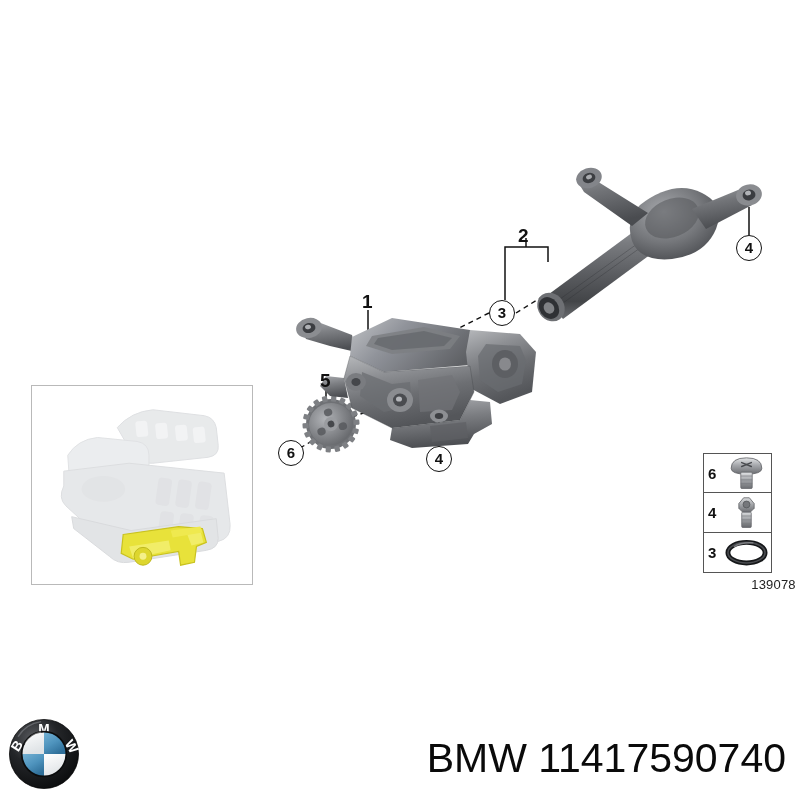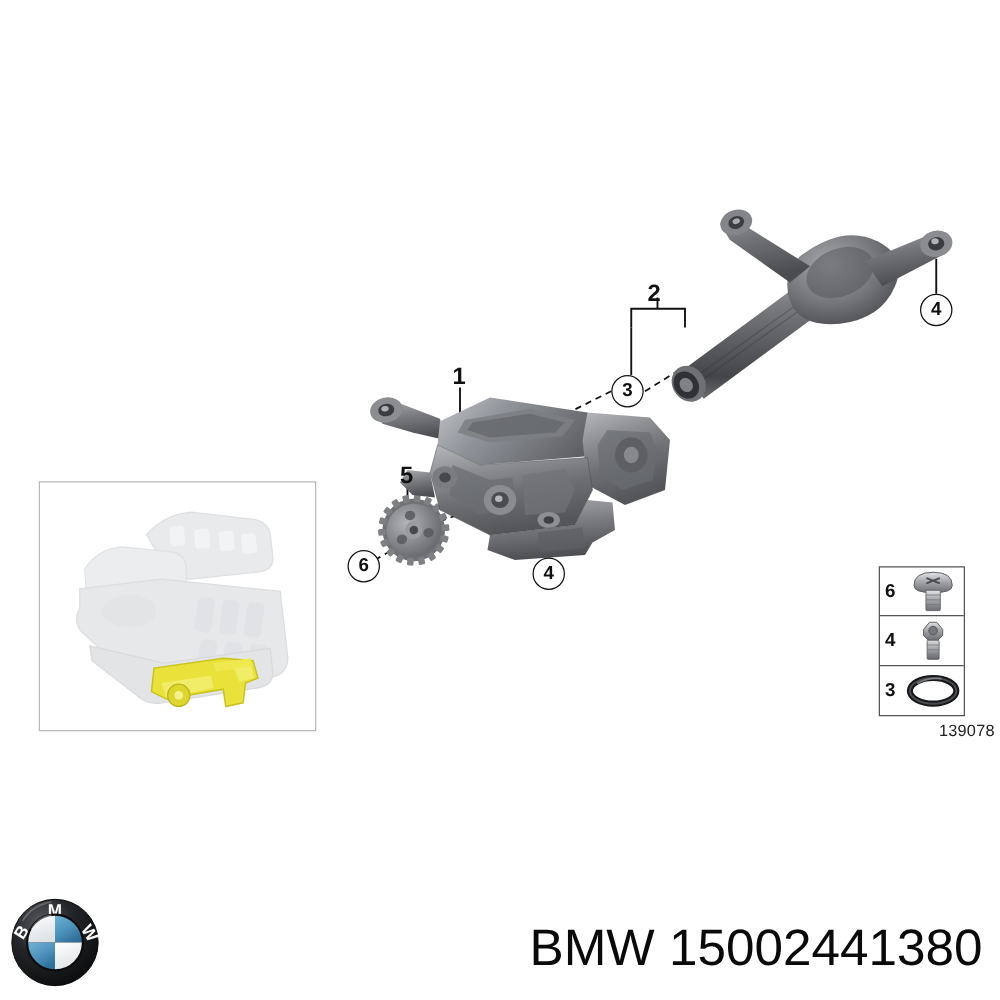--- a/index.html
+++ b/index.html
@@ -512,15 +512,15 @@
         <rect x="50" y="19" width="31" height="31" fill="url(#blueGrad)"></rect>
         <rect x="19" y="50" width="31" height="31" fill="url(#blueGrad)"></rect>
         <rect x="50" y="50" width="31" height="31" fill="url(#whiteGrad)"></rect>
       </g>
       <circle cx="50" cy="50" r="31" fill="none" stroke="#0b0c0d" stroke-width="2.4"></circle>
 
       <path d="M24 36 a30 30 0 0 1 22 -16" fill="none" stroke="#ffffff" stroke-width="2.6" opacity="0.35"></path>
     </svg>
   </div>
 
-  <div id="footer-text">BMW 15002441380</div>
+  <div id="footer-text">BMW 11417590740</div>
 
 </div>
 
 </body></html>

